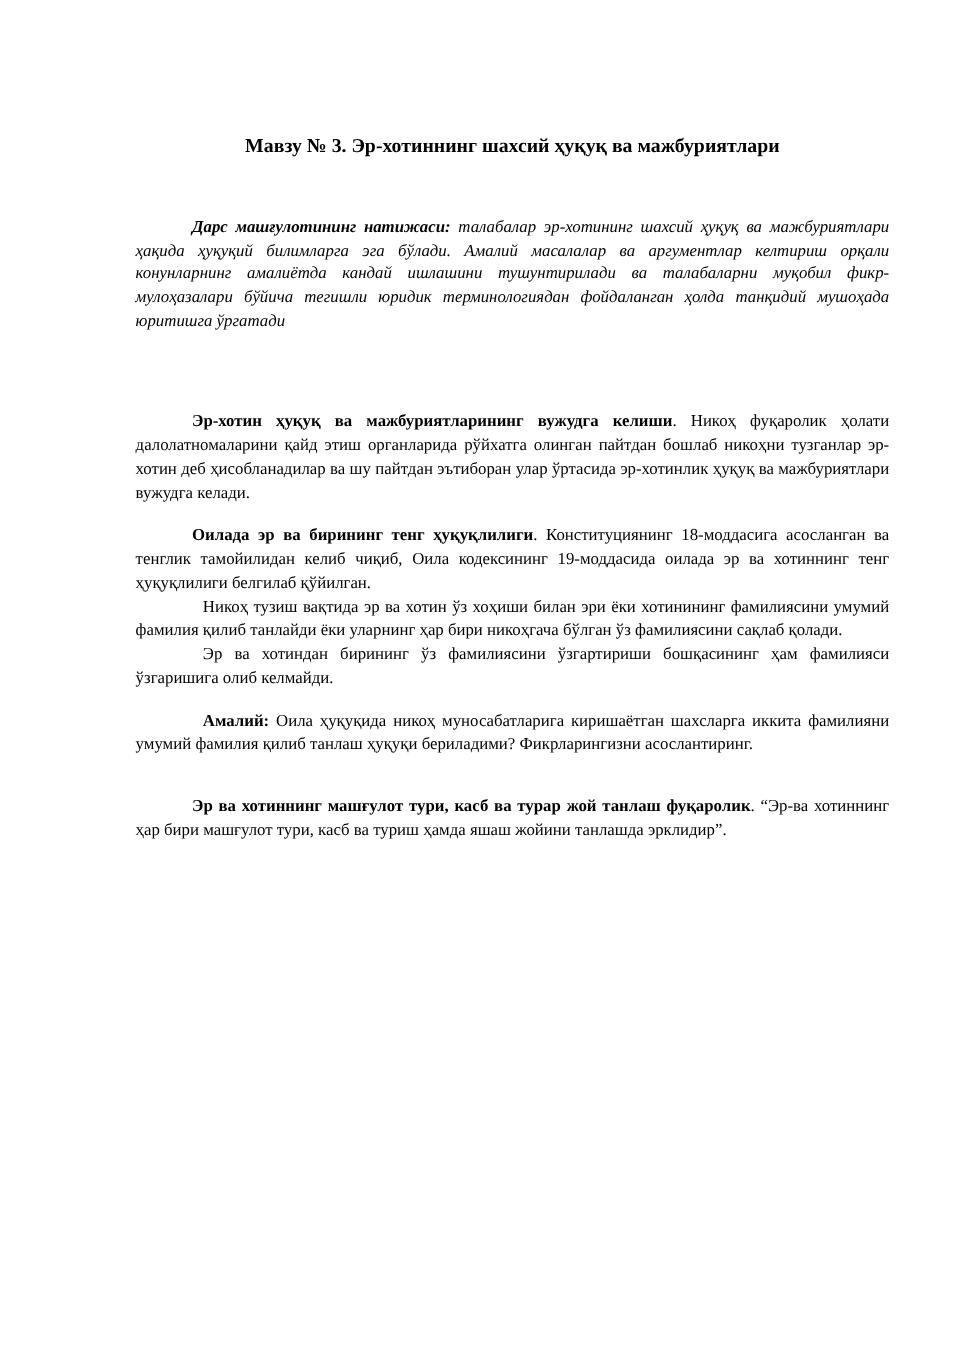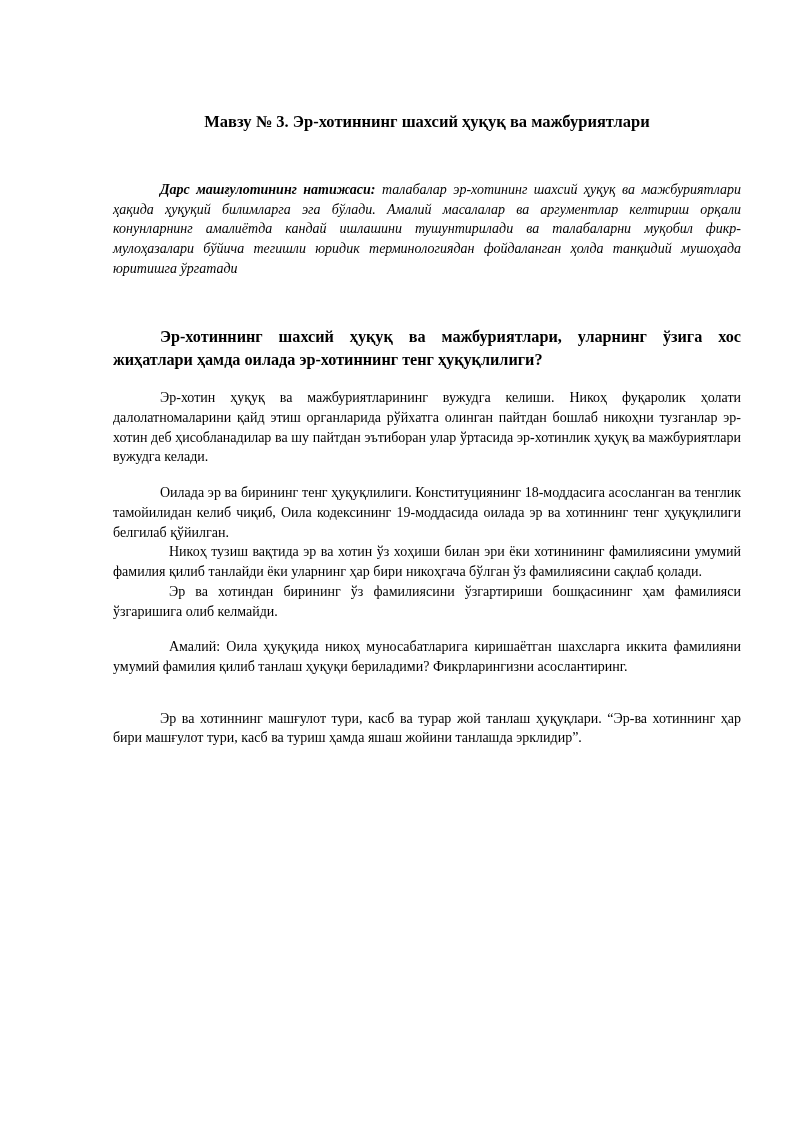--- a/index.html
+++ b/index.html
@@ -46,21 +46,21 @@
   }
   p.para.indent-sm { text-indent: 56px; }
   .italic-block {
     font-style: italic;
   }
   .italic-block b {
     font-weight: bold;
     font-style: italic;
   }
   .bold-head {
-    font-weight: normal;
+    font-weight: bold;
   }
   .heading-q {
     font-weight: bold;
     text-align: justify;
     text-indent: 47px;
     font-size: 16.2px;
     line-height: 1.41;
     margin: 0;
   }
   .gap-lg { height: 48px; }
@@ -76,21 +76,20 @@
     <h1 class="doc-title">Мавзу № 3. Эр-хотиннинг шахсий ҳуқуқ ва мажбуриятлари</h1>
 
     <div class="gap-lg"></div>
 
     <p class="para italic-block">
       <b>Дарс машғулотининг натижаси:</b><span> талабалар эр-хотининг шахсий ҳуқуқ ва мажбуриятлари ҳақида ҳуқуқий билимларга эга бўлади. Амалий масалалар ва аргументлар келтириш орқали конунларнинг амалиётда кандай ишлашини тушунтирилади ва талабаларни муқобил фикр-мулоҳазалари бўйича тегишли юридик терминологиядан фойдаланган ҳолда танқидий мушоҳада юритишга ўргатади</span>
     </p>
 
     <div class="gap-lg"></div>
 
-    <p class="heading-q">Эр-хотиннинг шахсий ҳуқуқ ва мажбуриятлари, уларнинг ўзига хос жиҳатлари ҳамда оилада эр-хотиннинг тенг ҳуқуқлилиги?</p>
 
     <div class="gap-sm"></div>
 
     <p class="para">
       <b class="bold-head">Эр-хотин ҳуқуқ ва мажбуриятларининг вужудга келиши</b><span>. Никоҳ фуқаролик ҳолати далолатномаларини қайд этиш органларида рўйхатга олинган пайтдан бошлаб никоҳни тузганлар эр-хотин деб ҳисобланадилар ва шу пайтдан эътиборан улар ўртасида эр-хотинлик ҳуқуқ ва мажбуриятлари вужудга келади.</span>
     </p>
 
     <div class="gap-sm"></div>
 
     <p class="para">
@@ -106,17 +105,17 @@
     <p class="para indent-sm">
       <b class="bold-head">Амалий:</b><span> Оила ҳуқуқида никоҳ муносабатларига киришаётган шахсларга иккита фамилияни умумий фамилия қилиб танлаш ҳуқуқи бериладими? Фикрларингизни асослантиринг.</span>
     </p>
 
     <div class="gap-sm"></div>
 
 
     <div class="gap-sm"></div>
 
     <p class="para">
-      <b class="bold-head">Эр ва хотиннинг машғулот тури, касб ва турар жой танлаш ҳуқуқлари</b><span>. “Эр-ва хотиннинг ҳар бири машғулот тури, касб ва туриш ҳамда яшаш жойини танлашда эрклидир”.</span>
+      <b class="bold-head">Эр ва хотиннинг машғулот тури, касб ва турар жой танлаш фуқаролик</b><span>. “Эр-ва хотиннинг ҳар бири машғулот тури, касб ва туриш ҳамда яшаш жойини танлашда эрклидир”.</span>
     </p>
 
   </div>
 </div>
 
 </body></html>

